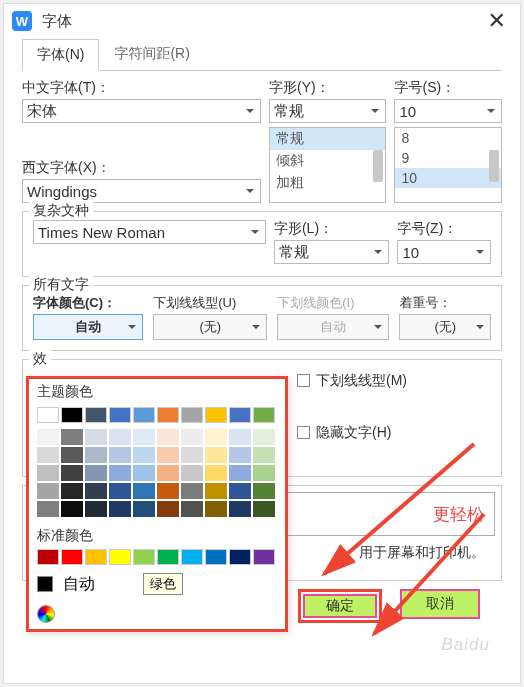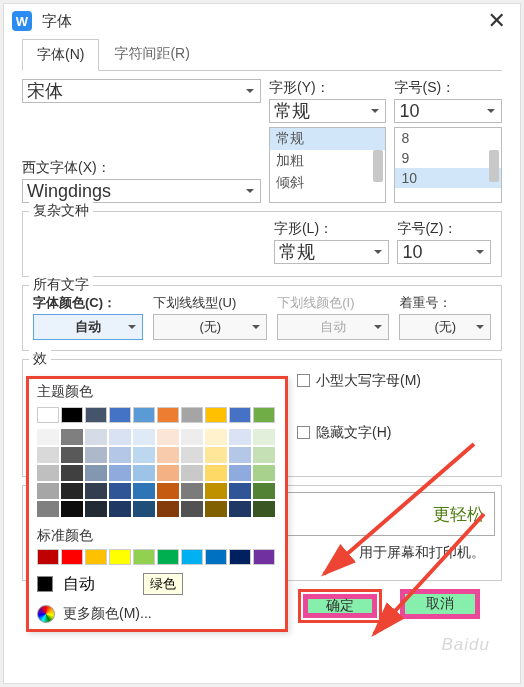--- a/index.html
+++ b/index.html
@@ -11,42 +11,42 @@
 .close-btn { font-size: 22px; color: #333; cursor: pointer; padding: 0 6px; }
 .tabs { display: flex; margin: 0 18px; }
 .tab { padding: 6px 14px; font-size: 14px; cursor: pointer; border: 1px solid transparent; color: #666; }
 .tab.active { border: 1px solid #ccc; border-bottom-color: #fff; background: #fff; position: relative; top: 1px; color: #333; }
 .tab-underline { border-bottom: 1px solid #ccc; margin: 0 18px; }
 .body { padding: 8px 18px; font-size: 14px; color: #333; }
 .row { display: flex; gap: 8px; margin-bottom: 4px; }
 .col { display: flex; flex-direction: column; }
 .col1 { width: 240px; } .col2 { width: 118px; } .col3 { width: 108px; }
 .lbl { font-size: 14px; color: #333; margin-bottom: 2px; }
-.select, .combo, .dd { border: 1px solid #bbb; height: 24px; font-size: 18px; display: flex; align-items: center; padding: 8px 4px; position: relative; background: #fff; }
+.select, .combo, .dd { border: 1px solid #bbb; height: 24px; font-size: 15px; display: flex; align-items: center; padding: 8px 4px; position: relative; background: #fff; }
 .select::after, .combo::after, .dd::after { content: ""; position: absolute; right: 6px; top: 50%; margin-top: -2px; border: 4px solid transparent; border-top-color: #555; }
 .listbox { border: 1px solid #bbb; height: 76px; overflow: hidden; position: relative; background: #fff; }
 .listbox .item { padding: 2px 6px; font-size: 14px; color: #555; }
 .listbox .item.sel { background: #d2e6f9; }
 .listbox .scrollbar { position: absolute; right: 2px; top: 30%; width: 10px; height: 32px; background: #c8c8c8; border-radius: 2px; }
 .fieldset { border: 1px solid #ccc; margin: 8px 0; padding: 8px 10px 8px 10px; position: relative; }
 .fieldset-legend { position: absolute; top: -10px; left: 6px; background: #fff; padding: 0 4px; font-size: 14px; color: #333; }
 .row2 { display: flex; gap: 10px; }
 .c1 { width: 118px; font-weight: bold; } .c2 { width: 122px; } .c3 { width: 120px; justify-content: space-between; } .c4 { width: 98px; }
 .disabled { color: #aaa; }
 .small-btn { border: 1px solid #bbb; height: 26px; font-size: 13px; display: flex; align-items: center; justify-content: center; padding: 0 8px; position: relative; background: #f8f8f8; }
 .small-btn.blue-border { border-color: #5ba5e5; background: #eaf2fb; }
 .small-btn::after { content: ""; position: absolute; right: 6px; top: 50%; margin-top: -2px; border: 4px solid transparent; border-top-color: #555; }
 .checkbox-area { position: relative; height: 110px; }
 .cb-item { position: absolute; font-size: 14px; color: #333; }
 .cb-box { display: inline-block; width: 13px; height: 13px; border: 1px solid #888; margin-right: 6px; vertical-align: -2px; background: #fff; }
 .preview-box { border: 1px solid #aaa; margin: 0 0 8px 0; height: 44px; position: relative; }
-.preview-text { position: absolute; right: 10px; top: 10px; font-size: 17px; color: #4d7c0f; }
+.preview-text { position: absolute; right: 10px; top: 10px; font-size: 17px; color: #ef4444; }
 .footer-msg { font-size: 14px; color: #333; text-align: right; padding-right: 10px; margin-bottom: 12px; }
 .buttons { display: flex; justify-content: flex-end; gap: 18px; padding-right: 22px; }
-.btn { width: 80px; height: 30px; border: 5px solid #ec4899; background: #86efac; font-size: 14px; cursor: pointer; display: flex; align-items: center; justify-content: center; }
+.btn { width: 80px; height: 30px; border: 2px solid #ec4899; background: #bef264; font-size: 14px; cursor: pointer; display: flex; align-items: center; justify-content: center; }
 .btn-ok-wrap { border: 3px solid #e43; padding: 2px; }
 .btn-ok-wrap .btn { width: 74px; height: 24px; }
 
 .color-popup { position: absolute; left: 22px; top: 372px; width: 262px; border: 3px solid #e43; background: #fff; z-index: 10; box-shadow: 2px 2px 6px rgba(0,0,0,.15); padding-bottom: 4px; }
 .cp-title { font-size: 14px; color: #333; padding: 4px 8px; }
 .swatch-grid { display: grid; grid-template-columns: repeat(10, 22px); gap: 2px; padding: 2px 8px 6px 8px; }
 .sw { width: 22px; height: 16px; border: 1px solid #ccc; cursor: pointer; }
 .tall-grid { display: grid; grid-template-columns: repeat(10, 22px); gap: 2px; padding: 0 8px 6px 8px; }
 .tw { width: 22px; height: 16px; cursor: pointer; }
 .std-grid { display: grid; grid-template-columns: repeat(10, 22px); gap: 2px; padding: 0 8px 4px 8px; }
@@ -73,20 +73,21 @@
   <div class="tabs">
     <div class="tab active">字体(N)</div>
     <div class="tab">字符间距(R)</div>
   </div>
   <div class="tab-underline"></div>
 
   <div class="body">
 
     <div class="row">
       <div class="col col1">
+        <div class="lbl">中文字体(T)：</div>
         <div class="select">
             <span>宋体</span>
           </div>
       </div>
       <div class="col col2">
         <div class="lbl">字形(Y)：</div>
         <div class="combo">
             <span>常规</span>
           </div>
       </div>
@@ -101,39 +102,42 @@
     <div class="row">
       <div class="col col1" style="justify-content:flex-end;">
         <div class="lbl">西文字体(X)：</div>
         <div class="select">
             <span>Wingdings</span>
           </div>
       </div>
       <div class="col col2">
         <div class="listbox">
           <div class="item sel">常规</div>
+          <div class="item">倾斜</div>
           <div class="item">加粗</div>
-          <div class="item">倾斜</div>
           <div class="scrollbar"></div>
         </div>
       </div>
       <div class="col col3">
         <div class="listbox">
           <div class="item">8</div>
           <div class="item">9</div>
           <div class="item sel">10</div>
           <div class="scrollbar"></div>
         </div>
       </div>
     </div>
 
     <div class="fieldset">
       <span class="fieldset-legend">复杂文种</span>
       <div class="row">
         <div class="col" style="width:234px;">
+          <div class="select">
+              <span>Times New Roman</span>
+            </div>
         </div>
         <div class="col" style="width:116px;">
           <div class="lbl">字形(L)：</div>
           <div class="select">
               <span>常规</span>
             </div>
         </div>
         <div class="col" style="width:94px;">
           <div class="lbl">字号(Z)：</div>
           <div class="select">
@@ -169,21 +173,21 @@
           <div class="small-btn">
               <span>(无)</span>
             </div>
         </div>
       </div>
     </div>
 
     <div class="fieldset" style="height:118px; padding:6px;">
       <span class="fieldset-legend">效</span>
       <div class="checkbox-area">
-        <div class="cb-item" style="left:268px; top:6px;"><span class="cb-box"></span><span>小型大写字母(M)</span></div>
+        <div class="cb-item" style="left:268px; top:6px;"><span class="cb-box"></span><span>下划线线型(M)</span></div>
         <div class="cb-item" style="left:268px; top:58px;text-align:right;"><span class="cb-box"></span><span>隐藏文字(H)</span></div>
       </div>
     </div>
 
     <div class="fieldset" style="padding:6px;">
       <div class="preview-box">
         <span class="preview-text">更轻松</span>
       </div>
       <div class="footer-msg">用于屏幕和打印机。</div>
     </div>
@@ -275,21 +279,20 @@
         <div class="sw" style="background: rgb(0, 32, 96);"></div>
         <div class="sw" style="background: rgb(112, 48, 160);"></div>
       </div>
     <div class="auto-row">
       <span class="auto-sw"></span>
       <span style="flex:0 0 70px;">自动</span>
       <span class="tooltip">绿色</span>
     </div>
     <div class="more-row">
       <span class="palette-icon"></span>
-      <span>更多颜色(M)...</span>
     </div>
   </div>
 
   <div class="arrow" style="left:300px; top:430px;">
     <svg width="180" height="150">
         <defs>
           <marker id="ah1" markerWidth="10" markerHeight="10" refX="8" refY="3" orient="auto">
             <path d="M0,0 L0,6 L9,3 z" fill="#e43"></path>
           </marker>
         </defs>

